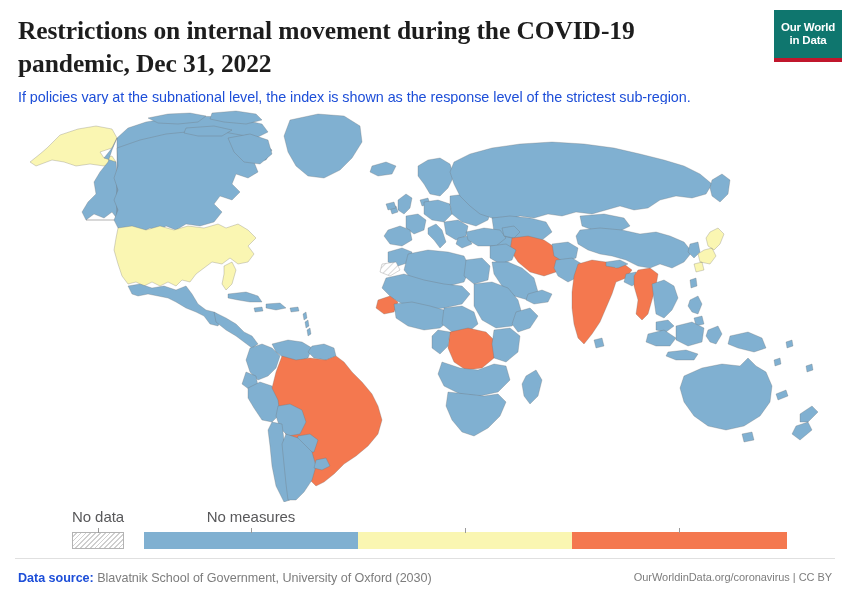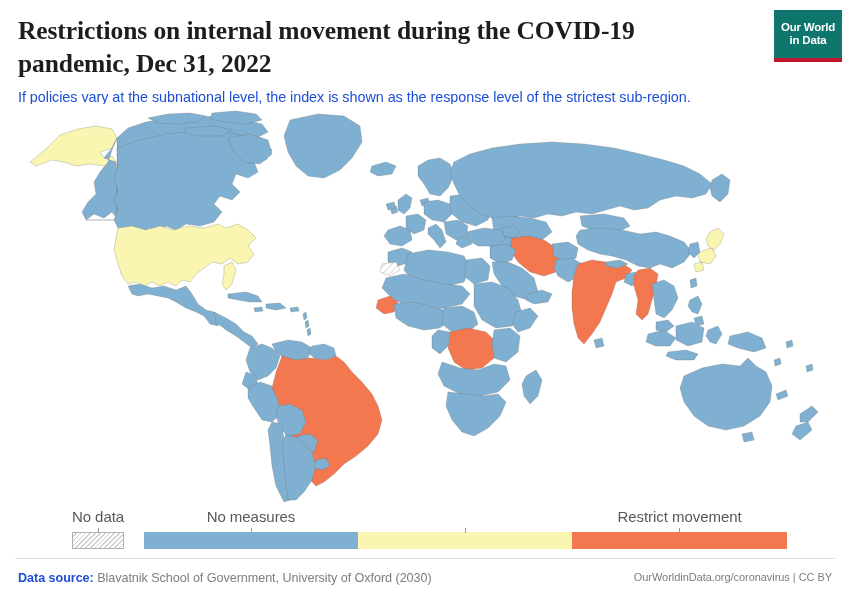--- a/index.html
+++ b/index.html
@@ -306,21 +306,20 @@
     <path class="country" fill="#80b0d1" d="M776,290 L786,286 L788,292 L778,296 Z"></path>
   </g>
 </svg>
 </div>
 
 <div id="legend">
   <div class="legend-label" style="left:52px; top:0; width:92px;">No data</div>
   <div id="nodata-swatch" class="legend-swatch"></div>
 
   <div class="legend-label" style="left:144px; top:0; width:214px;">No measures</div>
-  <div class="legend-label" style="left:572px; top:0; width:215px;">Restrict movement</div>
 
   <div class="bar-seg" style="left:144px; width:214px; background:#80b0d1;"></div>
   <div class="bar-seg" style="left:358px; width:214px; background:#faf6b2;"></div>
   <div class="bar-seg" style="left:572px; width:215px; background:#f4784f;"></div>
 
   <div class="bar-tick" style="left:98px;"></div>
   <div class="bar-tick" style="left:251px;"></div>
   <div class="bar-tick" style="left:465px;"></div>
   <div class="bar-tick" style="left:679px;"></div>
 </div>

